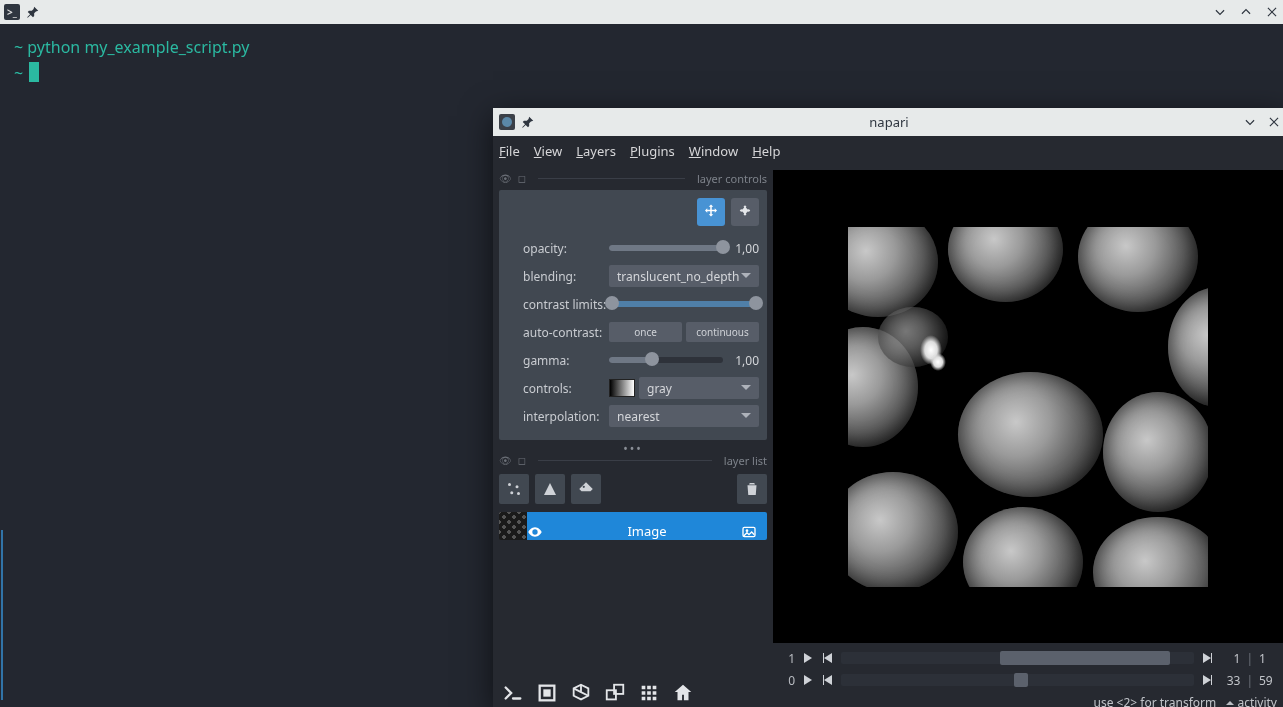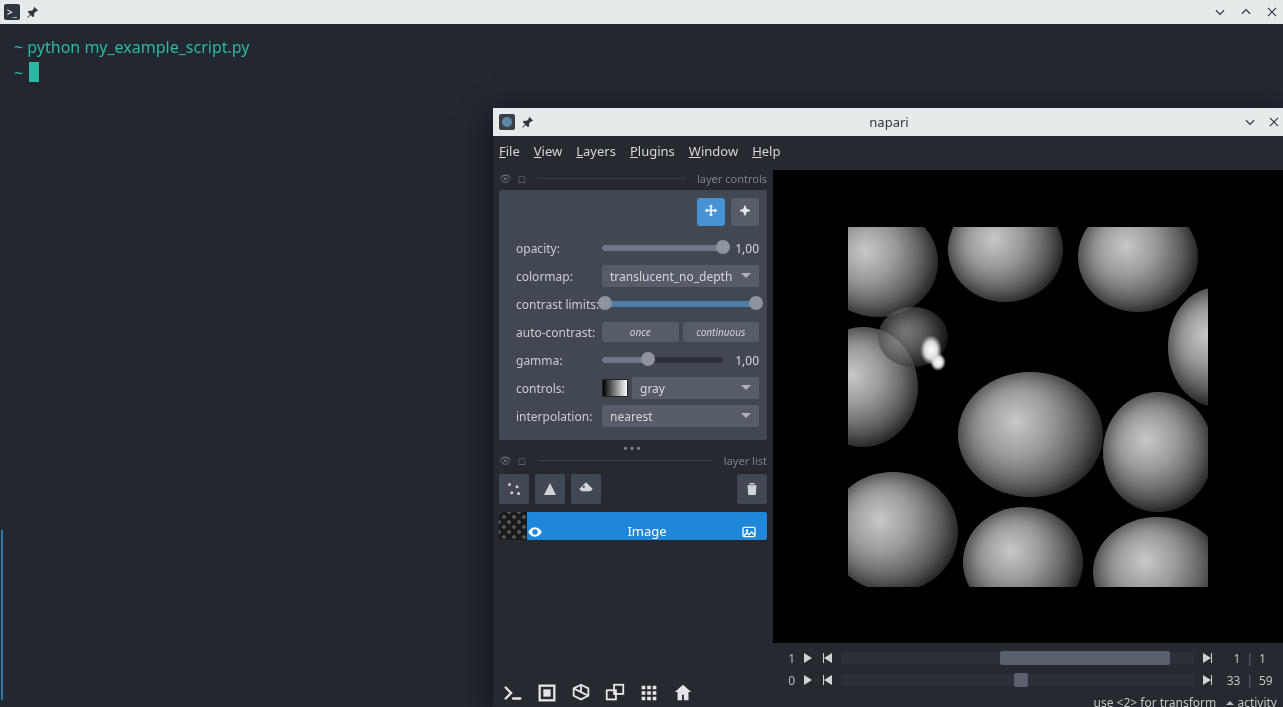--- a/index.html
+++ b/index.html
@@ -25,40 +25,40 @@
   .napari-titlebar .icon16 { width: 16px; height: 16px; }
   .napari-menubar { height: 24px; background: #262930; display: flex; align-items: center; gap: 14px; padding: 15px 6px; font-size: 13px; color: #d6d6d8; }
   .napari-menubar span u { text-decoration: underline; }
 
   .napari-body { display: flex; height: calc(100% - 52px); }
   .napari-left { width: 280px; display: flex; flex-direction: column; padding: 4px 6px 6px 6px; }
   .section-head { display: flex; align-items: center; font-size: 11px; color: #7d828a; gap: 6px; height: 16px; }
   .section-head .eye-dots { display:flex; gap:6px; color:#6c7078; font-size:10px;}
   .section-head .line { flex: 1; height: 1px; background: #3a3e47; margin: 0 6px; }
 
-  .layer-controls { background: #414851; border-radius: 2px; padding: 8px 8px 8px 17px; margin-top: 4px; }
+  .layer-controls { background: #414851; border-radius: 2px; padding: 8px 8px 8px 24px; margin-top: 4px; }
   .lc-toprow { display: flex; justify-content: flex-end; gap: 6px; margin-bottom: 10px; }
   .lc-iconbtn { width: 28px; height: 28px; border-radius: 3px; display: flex; align-items: center; justify-content: center; cursor: pointer; }
   .lc-iconbtn.blue { background: #4893d4; }
   .lc-iconbtn.gray { background: #575d68; }
   .lc-row { display: flex; align-items: center; height: 24px; margin-bottom: 4px; font-size: 12px; color: #c9ccd1; }
   .lc-label { width: 86px; }
   .lc-widget { flex: 1; display: flex; align-items: center; gap: 6px; }
   .lc-value { width: 30px; text-align: right; color: #d4d6da; font-size: 12px; }
 
   .slider { position: relative; height: 6px; background: #2e323a; border-radius: 3px; flex: 1; }
   .slider .fill { position: absolute; left: 0; top: 0; height: 100%; background: #6f7885; border-radius: 3px; }
   .slider .thumb { position: absolute; top: -5px; width: 14px; height: 14px; border-radius: 50%; background: #8e949e; transform: translateX(-50%); }
   .rangeslider { position: relative; height: 6px; background: #2e323a; border-radius: 3px; flex: 1; }
   .rangeslider .fill { position: absolute; top: 0; height: 100%; background: #4f7fa8; }
   .rangeslider .thumb { position: absolute; top: -5px; width: 14px; height: 14px; border-radius: 50%; background: #8e949e; transform: translateX(-50%); }
 
   .lc-dropdown { flex: 1; height: 22px; background: #575d68; border-radius: 2px; display: flex; align-items: center; padding: 0 8px; font-size: 12px; color: #d4d6da; position: relative; cursor: pointer; }
   .lc-dropdown::after { content: ""; position: absolute; right: 8px; top: 8px; border: 5px solid transparent; border-top-color: #aeb2ba; }
-  .lc-btnpair { flex: 1; display: flex; gap: 4px; font-style: italic; }
+  .lc-btnpair { flex: 1; display: flex; gap: 4px; }
   .lc-smallbtn { flex: 1; height: 20px; background: #575d68; border-radius: 2px; display: flex; align-items: center; justify-content: center; font-size: 10px; color: #cfd2d7; cursor: pointer; }
   .swatch { width: 26px; height: 18px; background: linear-gradient(90deg,#000,#fff); border: 1px solid #222; margin-right: -2px;}
 
   .dots3 { text-align: center; color: #8a8e96; font-size: 12px; height: 12px; letter-spacing: 2px;}
   .vgrip { position: absolute; left: 756px; top: 254px; color: #6f7580; font-size: 12px; writing-mode: vertical-rl; letter-spacing: 2px;}
 
   .layerlist-tools { display: flex; gap: 6px; margin-top: 6px; align-items: center; }
   .tool { width: 30px; height: 30px; background: #414851; border-radius: 2px; display: flex; align-items: center; justify-content: center; cursor: pointer; }
   .tool svg { fill: #cfd2d7; }
   .tool.spacer { flex: 1; background: transparent; cursor: default; }
@@ -188,21 +188,21 @@
           <div class="lc-widget">
             <div class="slider">
               <div class="fill" style="width:100%"></div>
               <div class="thumb" style="left:100%"></div>
             </div>
             <div class="lc-value">1,00</div>
           </div>
         </div>
 
         <div class="lc-row">
-          <div class="lc-label">colormap:</div>
+          <div class="lc-label">blending:</div>
           <div class="lc-widget">
             <div class="lc-dropdown">
                 <span>translucent_no_depth</span>
               </div>
           </div>
         </div>
 
         <div class="lc-row">
           <div class="lc-label">contrast limits:</div>
           <div class="lc-widget">

